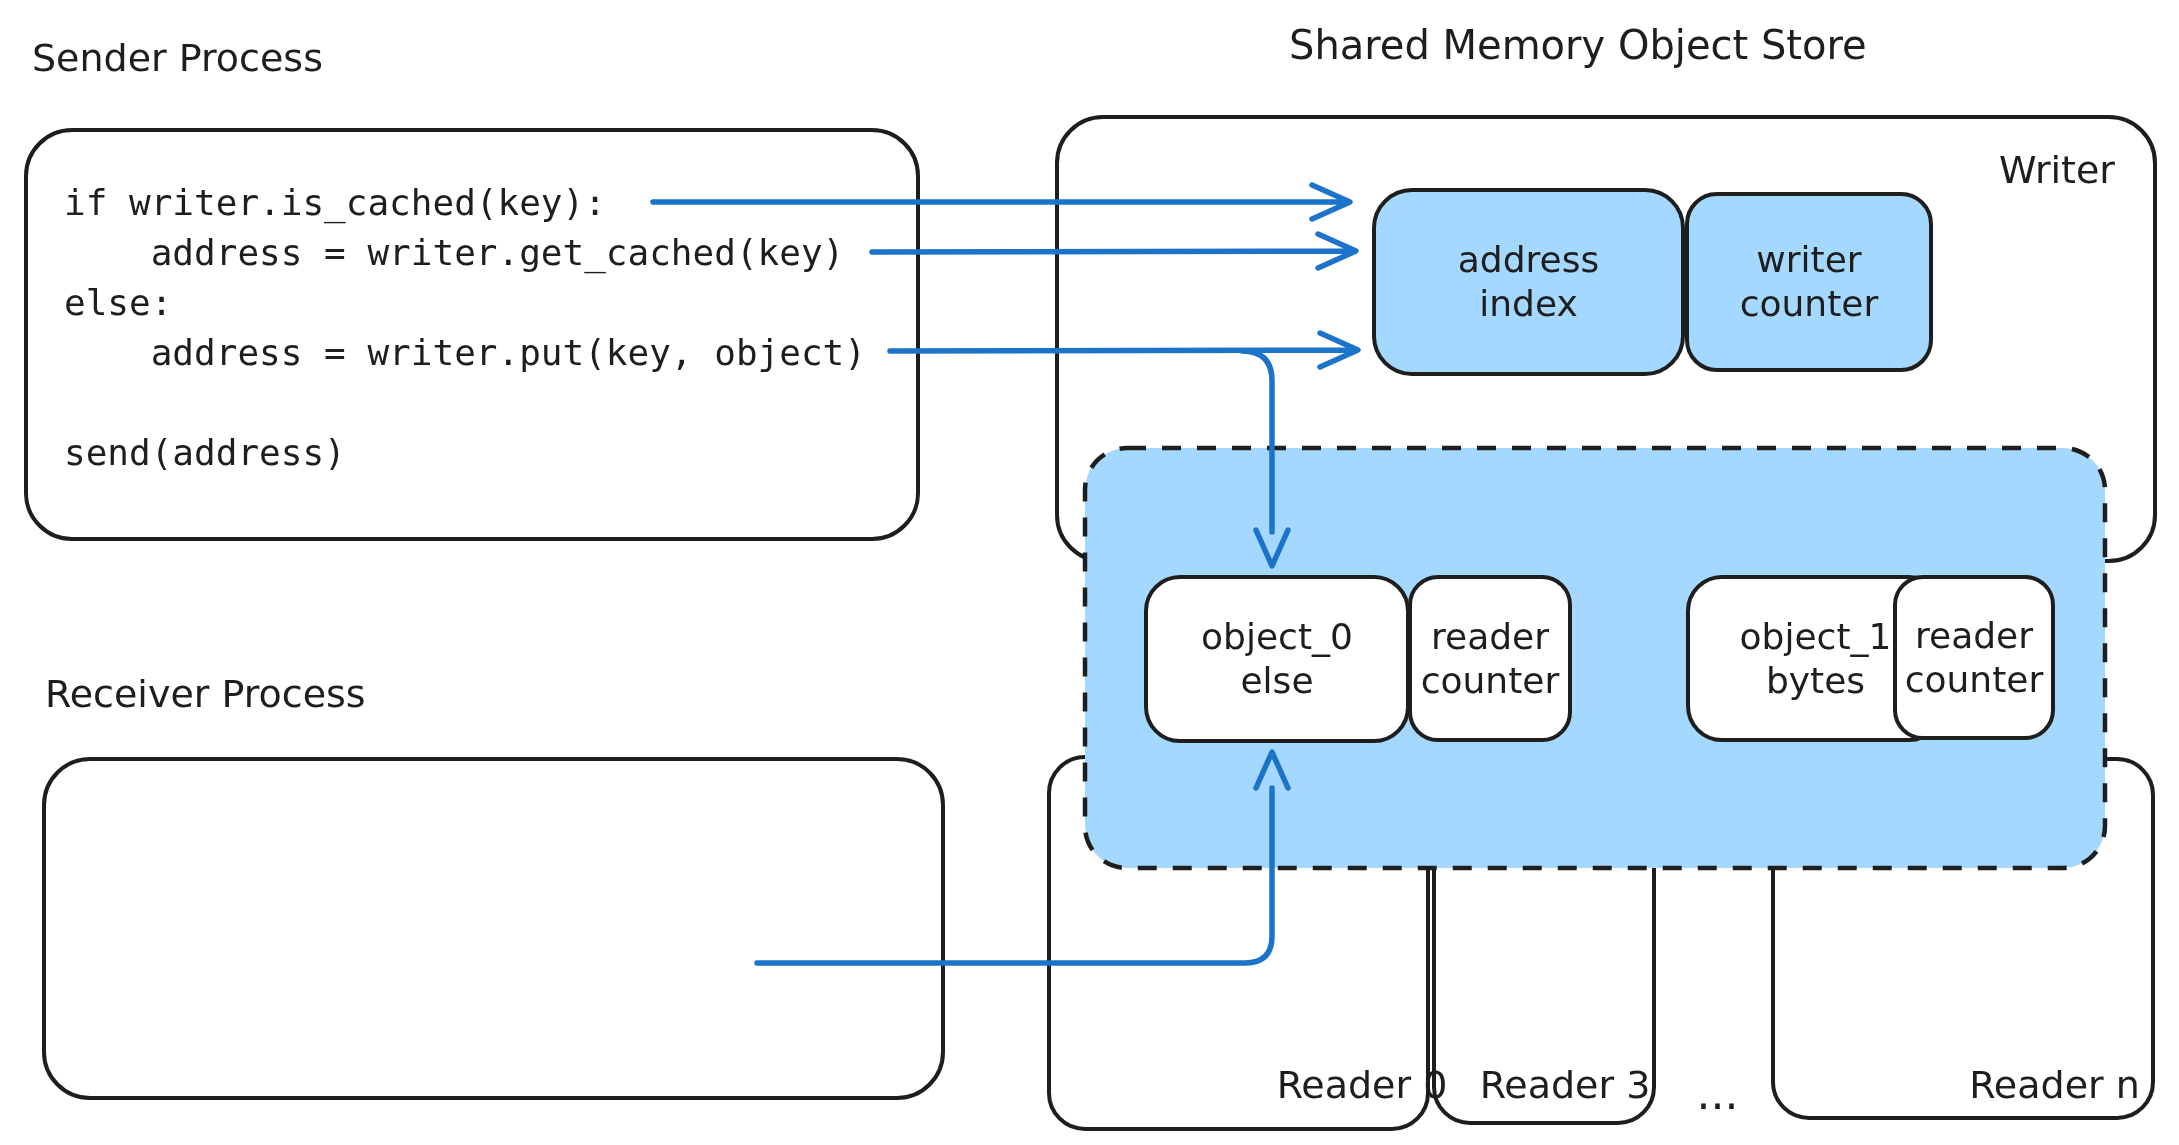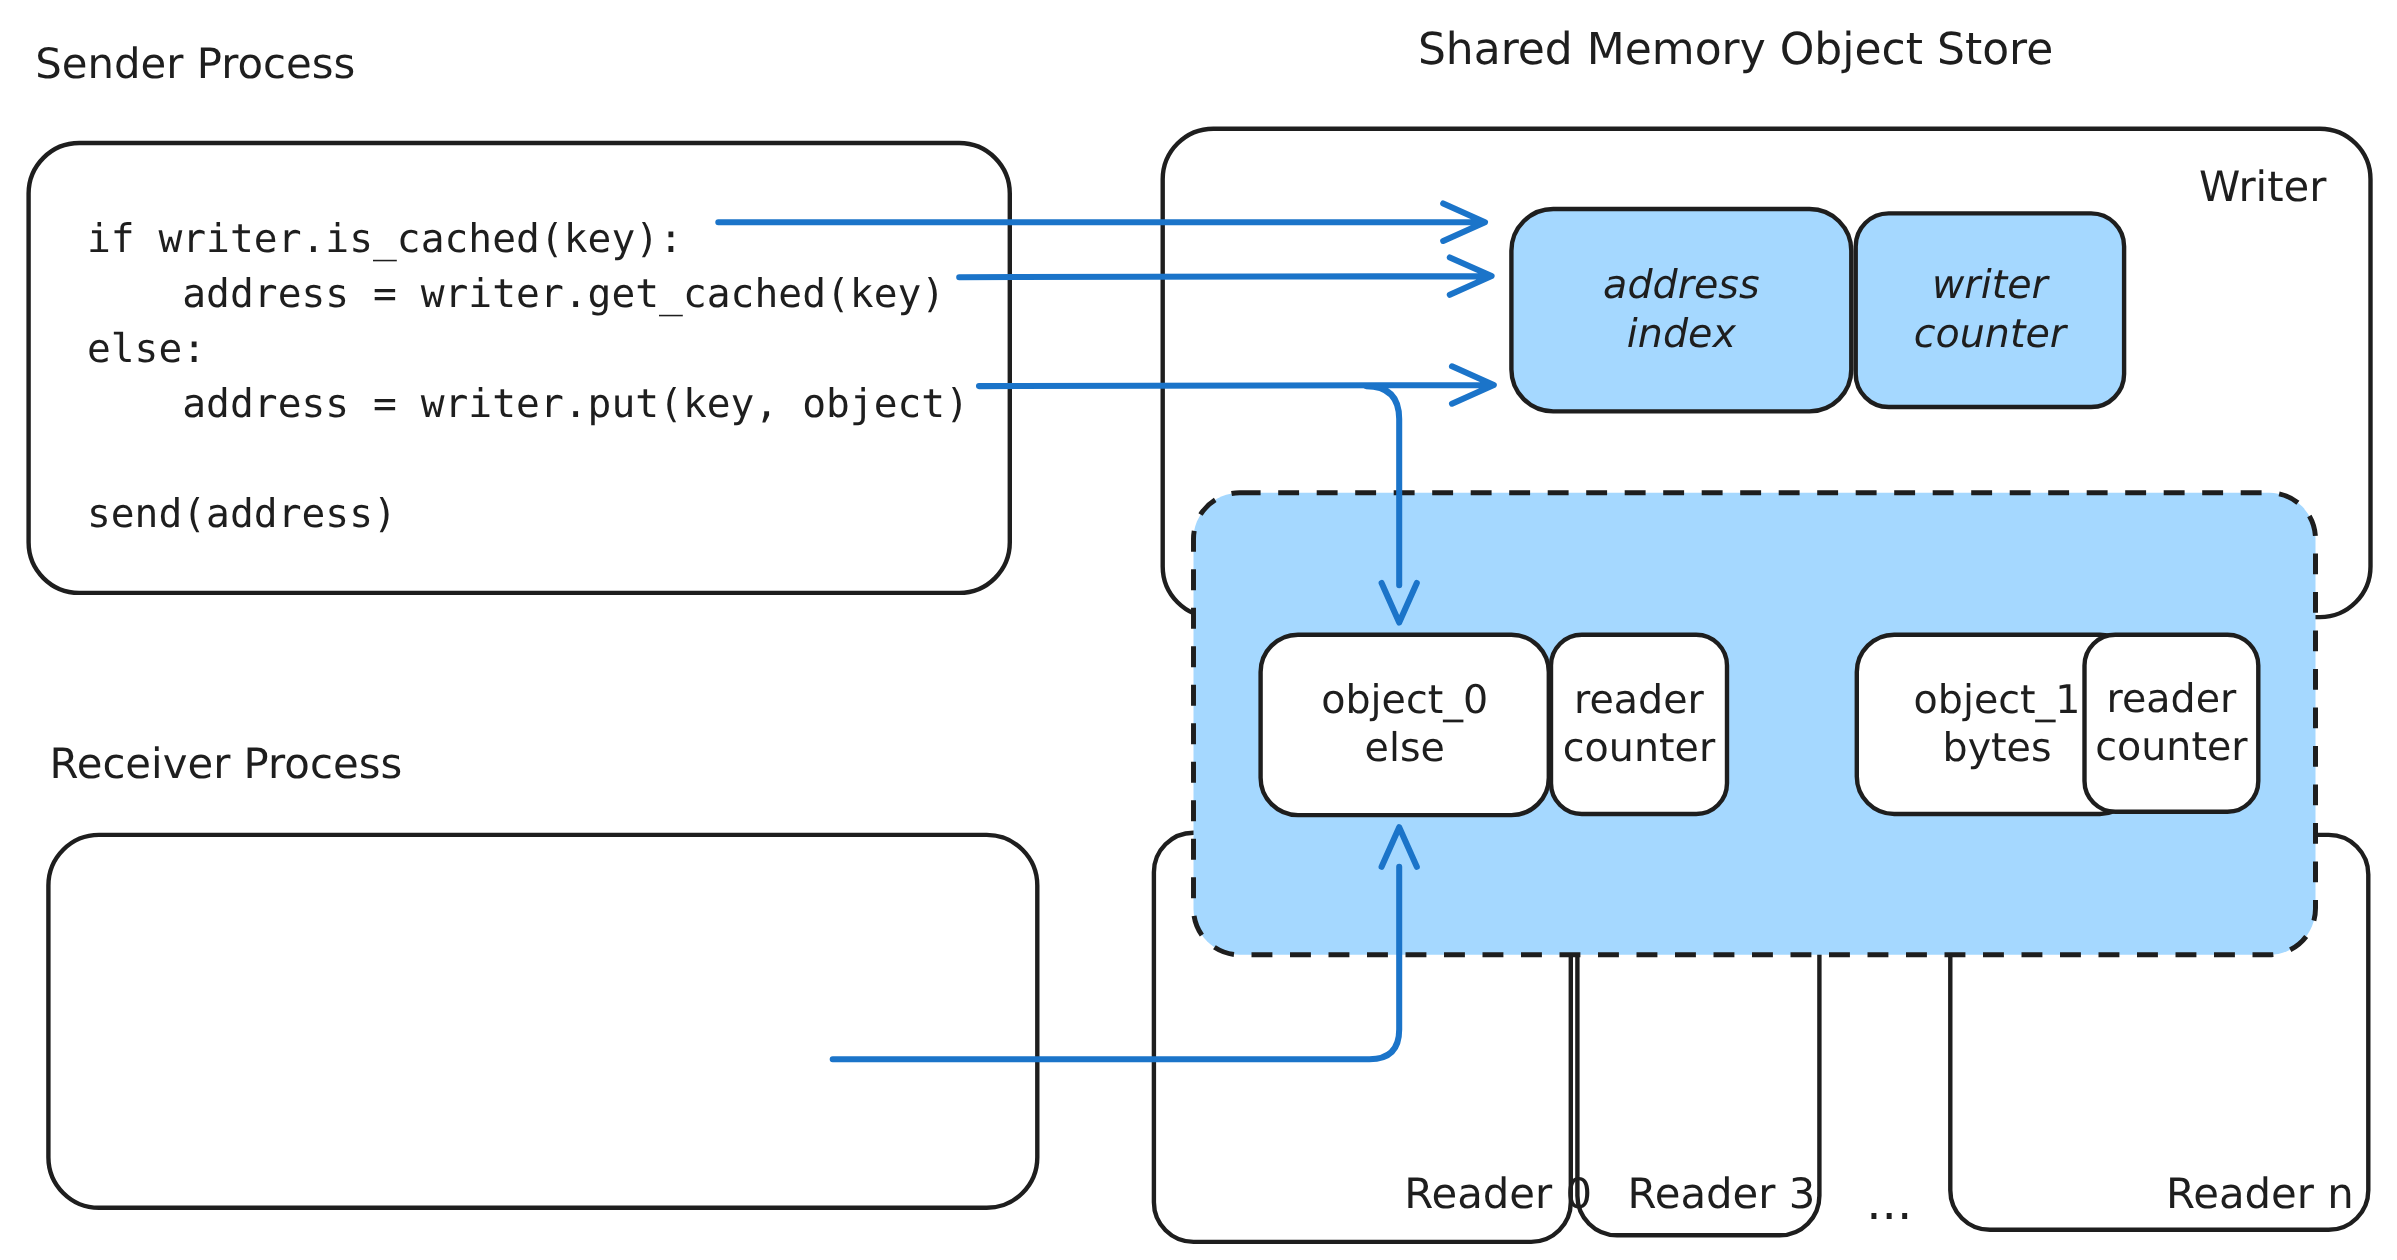--- a/index.html
+++ b/index.html
@@ -8,29 +8,29 @@
     --stroke:#1e1e1e;
     --bg:#ffffff;
   }
   html,body{margin:0;padding:0;background:var(--bg);}
   .stage{
     position:relative;width:2179px;height:1145px;background:var(--bg);
     font-family:"DejaVu Sans","Liberation Sans",sans-serif;color:var(--stroke);
     overflow:hidden;
   }
   .box{position:absolute;border:4px solid var(--stroke);background:#fff;box-sizing:border-box;}
-  .bluefill{background:var(--blue-fill);font-style:italic;}
+  .bluefill{background:var(--blue-fill);}
   .cell{
     display:flex;align-items:center;justify-content:center;text-align:center;
     white-space:pre-line;font-size:36px;line-height:1.22;
   }
   .label{position:absolute;font-size:38px;white-space:nowrap;}
   .code{
     position:absolute;font-family:"DejaVu Sans Mono","Liberation Mono",monospace;
-    font-size:36px;line-height:50px;margin:16px;white-space:pre;z-index:4;color:var(--stroke);
+    font-size:36px;line-height:50px;margin:1px;white-space:pre;z-index:4;color:var(--stroke);
   }
   .z1{z-index:1}.z2{z-index:2}.z3{z-index:3}.z4{z-index:4}.z6{z-index:6}
   svg.layer{position:absolute;left:0;top:0;width:2179px;height:1145px;pointer-events:none;}
   .shared-rect{fill:var(--blue-fill);stroke:var(--stroke);stroke-width:4.5;stroke-dasharray:19 16;}
   .arrow{stroke:var(--arrow-blue);stroke-width:5.5;fill:none;stroke-linecap:round;stroke-linejoin:round;}
 </style>
 </head>
 <body>
 
 <div class="stage">

